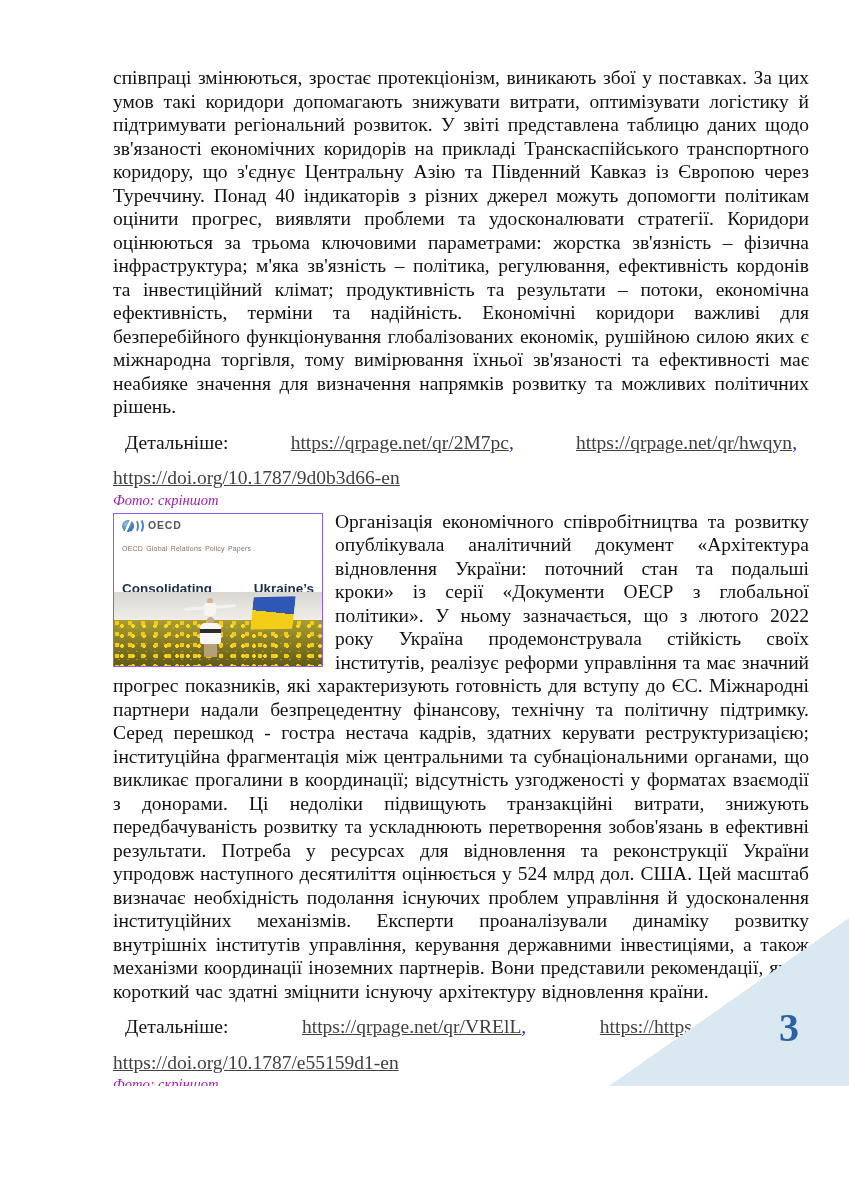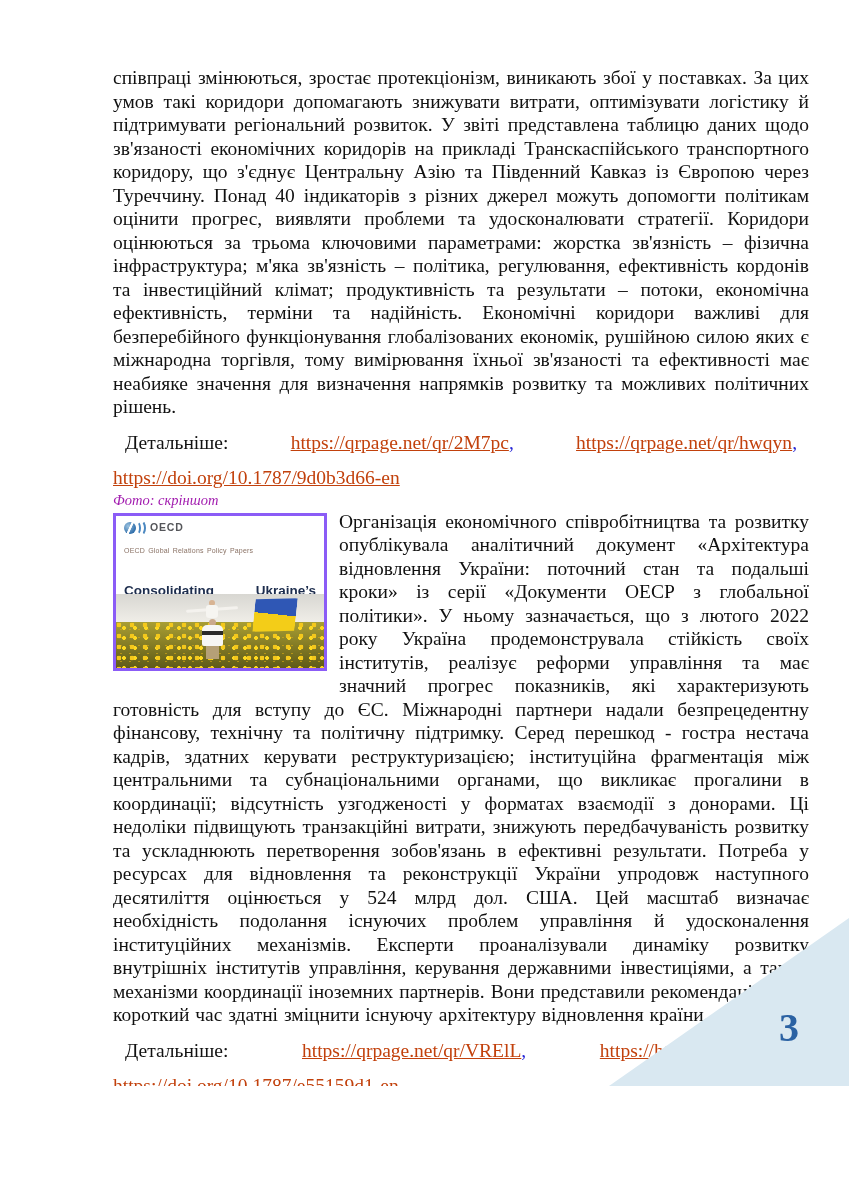--- a/index.html
+++ b/index.html
@@ -10,31 +10,31 @@
   .content{position:absolute;left:113px;top:66px;width:696px;}
   .body-text{
     font-size:19.5px;line-height:23.5px;text-align:justify;margin:0;
     word-spacing:1px;
   }
   .details-line{
     display:flex;justify-content:space-between;align-items:baseline;
     font-size:19.5px;line-height:23.5px;margin:12px;
   }
   .doi-line{font-size:19.5px;line-height:23.5px;margin:0;}
-  a.doc-link{color:#c2410c;text-decoration:underline;}
+  a.doc-link{color:#404040;text-decoration:underline;}
   .link-suffix{color:#2424d6;text-decoration:none;}
   .photo-credit{font-size:14.5px;line-height:19px;font-style:italic;margin:1px 0 0 0;color:#a21caf;}
   .section-heading{
     font-size:20.5px;line-height:26px;margin:17px 0 10px 0;font-weight:normal;
     word-spacing:7px;letter-spacing:0.3px;
   }
   
   .cover{
     float:left;width:208px;height:152px;margin:3px 12px 4px 0;
-    border:3px solid #8b5cf6;background:#ffffff;position:relative;overflow:hidden;
+    border:1px solid #8b5cf6;background:#ffffff;position:relative;overflow:hidden;
     font-family:"Liberation Sans","DejaVu Sans",sans-serif;
   }
   .cover-top{position:absolute;left:0;top:0;right:0;height:78px;padding:6px 8px 0 8px;box-sizing:border-box;}
   .cover-logo-row{display:flex;align-items:center;gap:1px;height:13px;}
   .globe{
     width:12px;height:12px;border-radius:50%;display:inline-block;
     background:
       linear-gradient(115deg, rgba(255,255,255,0) 42%, #ffffff 46% 56%, rgba(255,255,255,0) 60%),
       radial-gradient(circle at 35% 35%, #9cc3e0, #2a6aa8 75%);
   }

